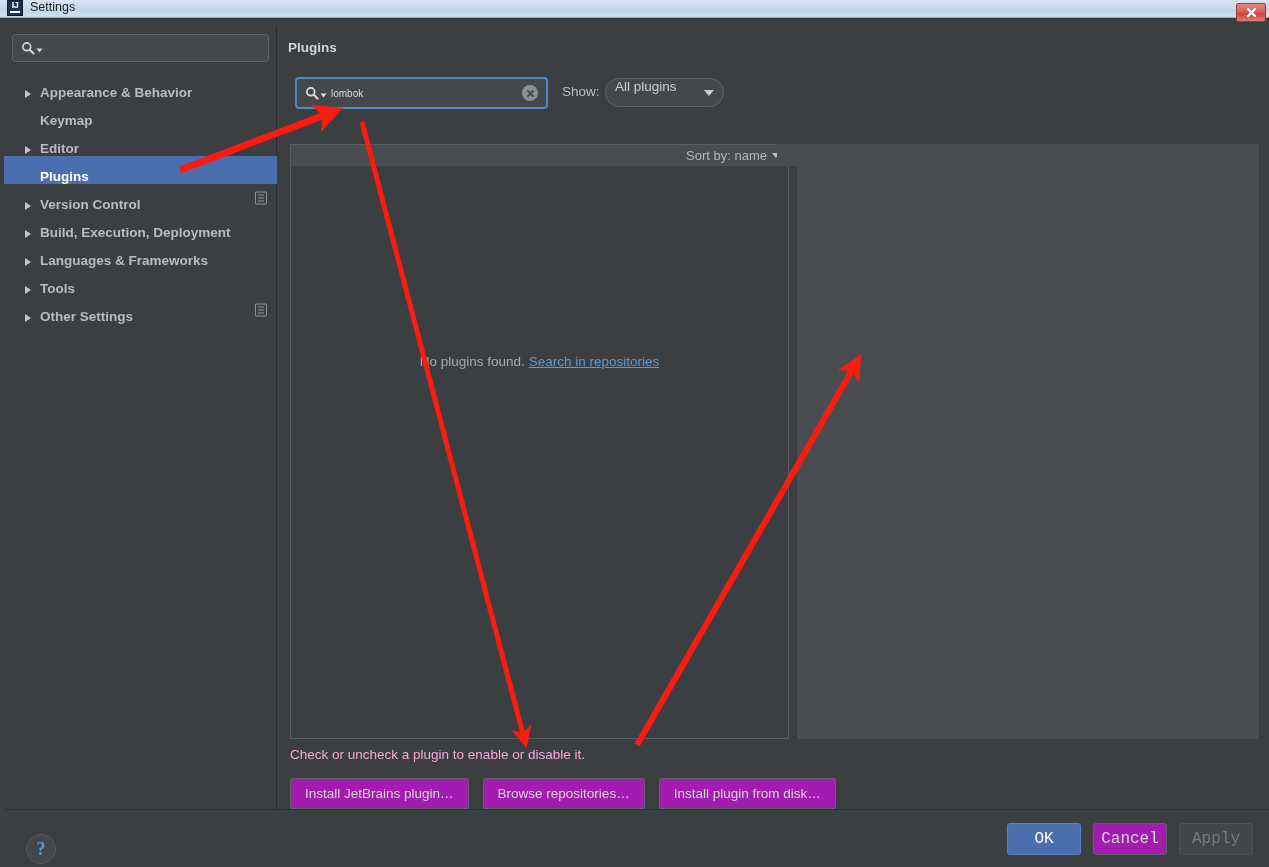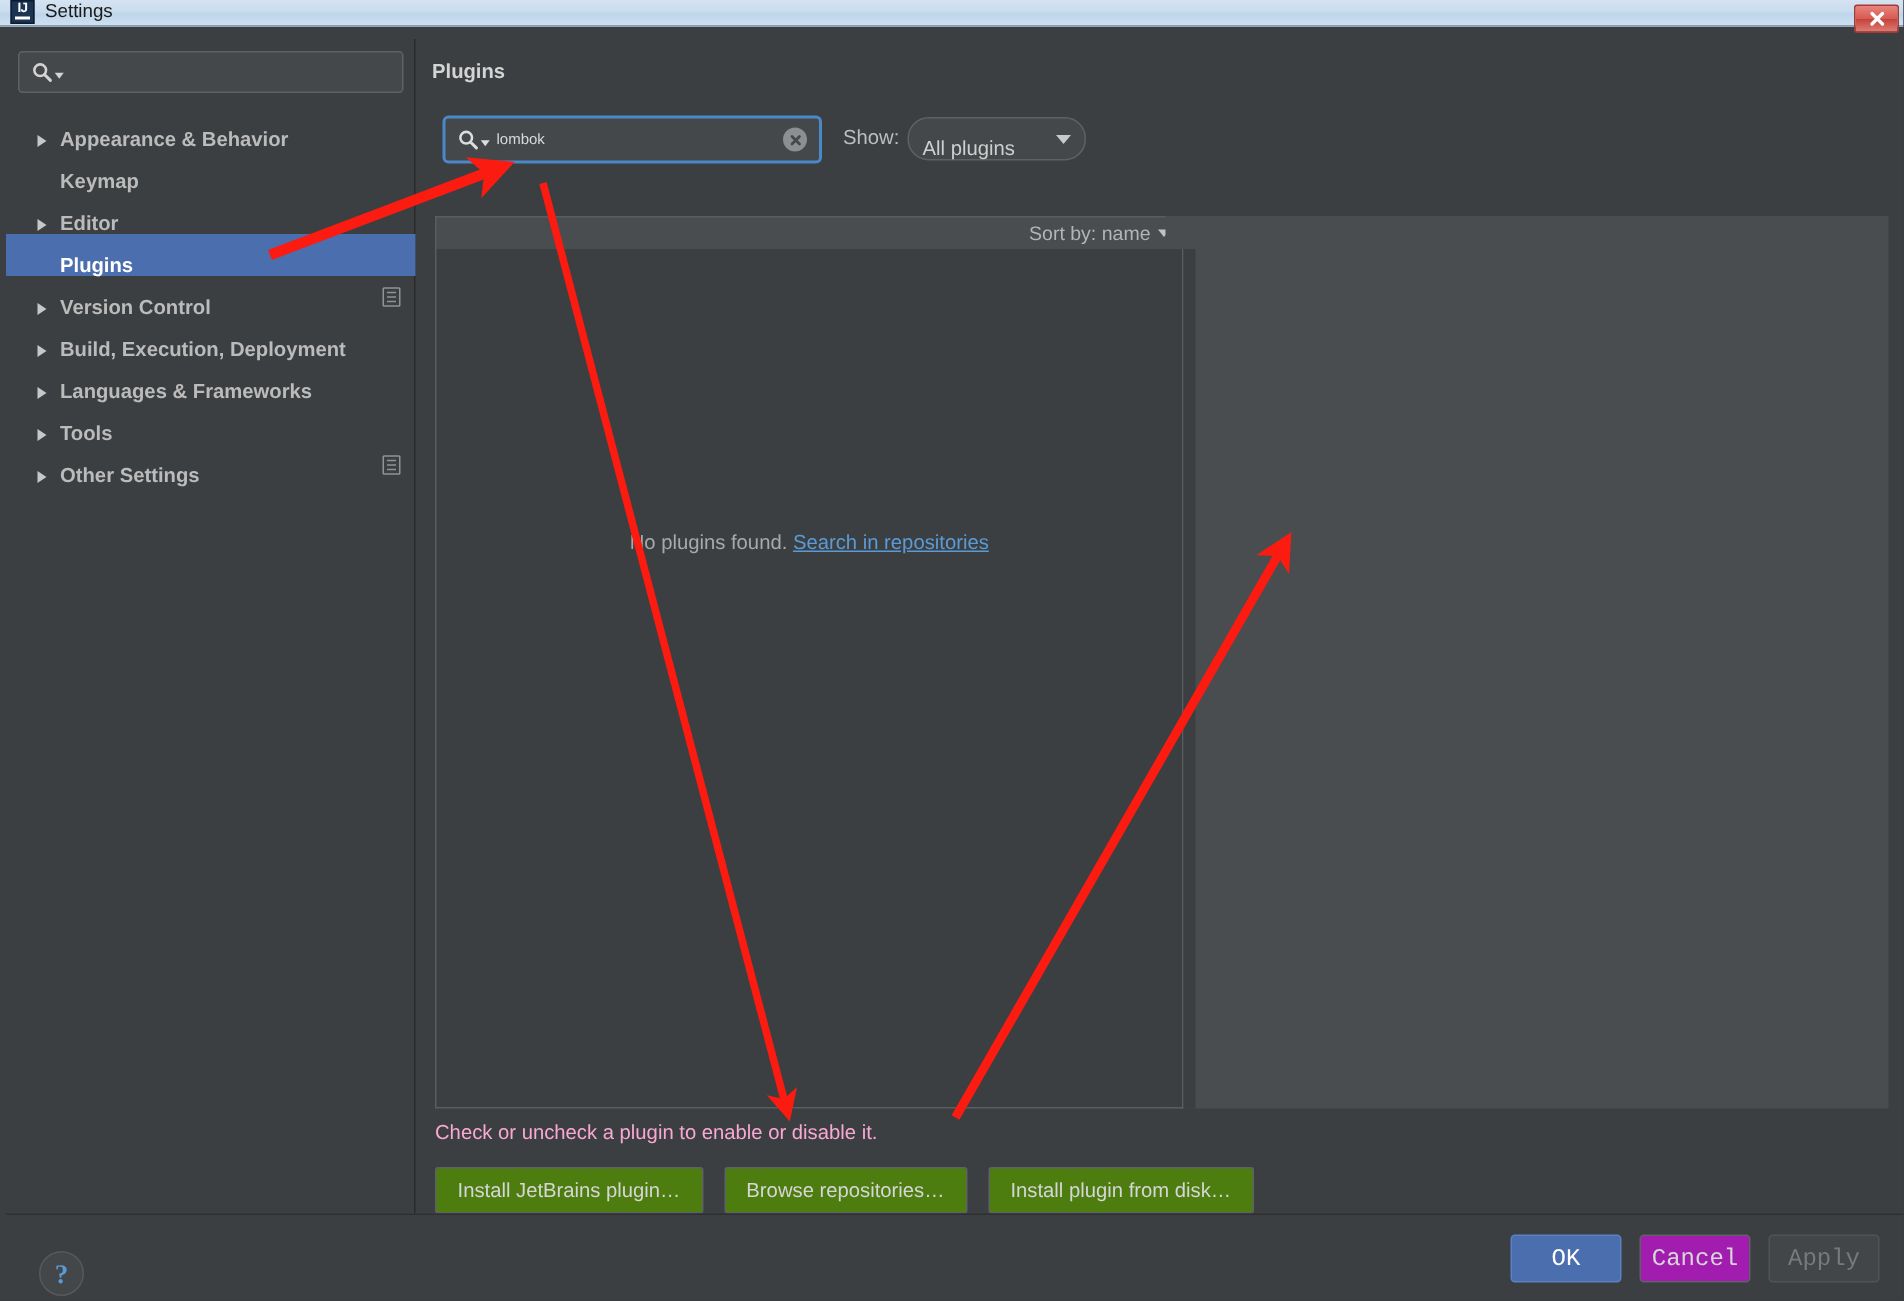--- a/index.html
+++ b/index.html
@@ -165,21 +165,21 @@
   .show-label {
     position: absolute; left: 284px; top: 58px;
     font-size: 13.5px; color: #bdbdbd;
   }
   .show-combo {
     position: absolute; left: 327px; top: 52px;
     width: 119px; height: 29px;
     background: #45484a;
     border: 1px solid #5e6264;
     border-radius: 14px;
-    display: flex; align-items: flex-end;
+    display: flex; align-items: flex-start;
   }
   .show-combo-text {
     margin-left: 9px; font-size: 13.5px; color: #cfcfcf;
   }
   .combo-arrow {
     position: absolute; right: 9px; top: 50%; transform: translateY(-50%);
     width: 0; height: 0;
     border-top: 6px solid #c9c9c9;
     border-left: 5px solid transparent;
     border-right: 5px solid transparent;
@@ -236,21 +236,21 @@
     position: absolute; left: 12px; top: 721px;
     font-size: 13.5px; color: #f9a8d4;
   }
 
   .btn-row {
     position: absolute; left: 12px; top: 752px;
     display: flex; gap: 14px;
   }
   .jb-btn {
     height: 31px;
-    background: #4d7c0f;
+    background: #a21caf;
     border: 1px solid #5e6264;
     border-radius: 2px;
     color: #d6d6d6;
     font-size: 13.5px;
     font-family: "Liberation Sans", sans-serif;
     display: flex; align-items: center; justify-content: center;
     padding: 0 14px;
   }
 
   

